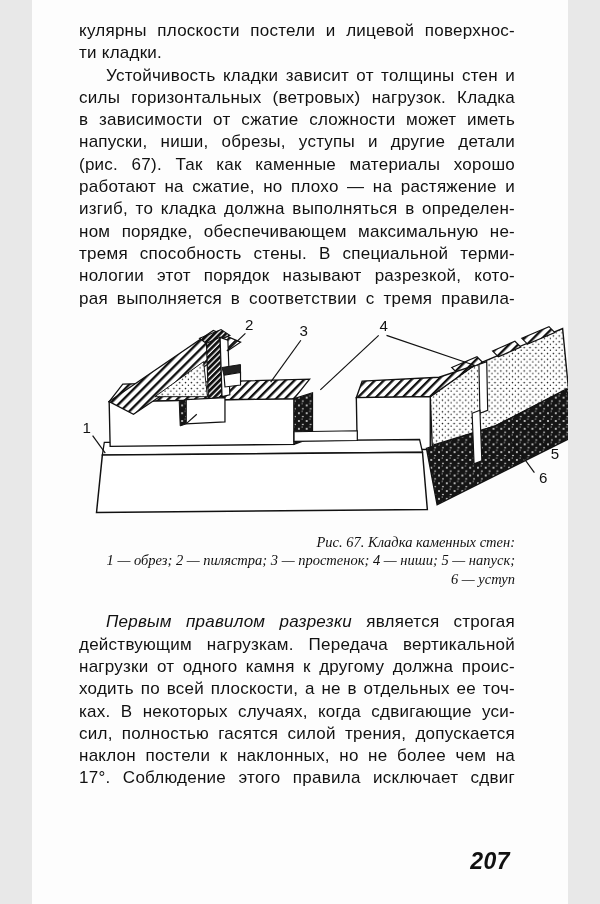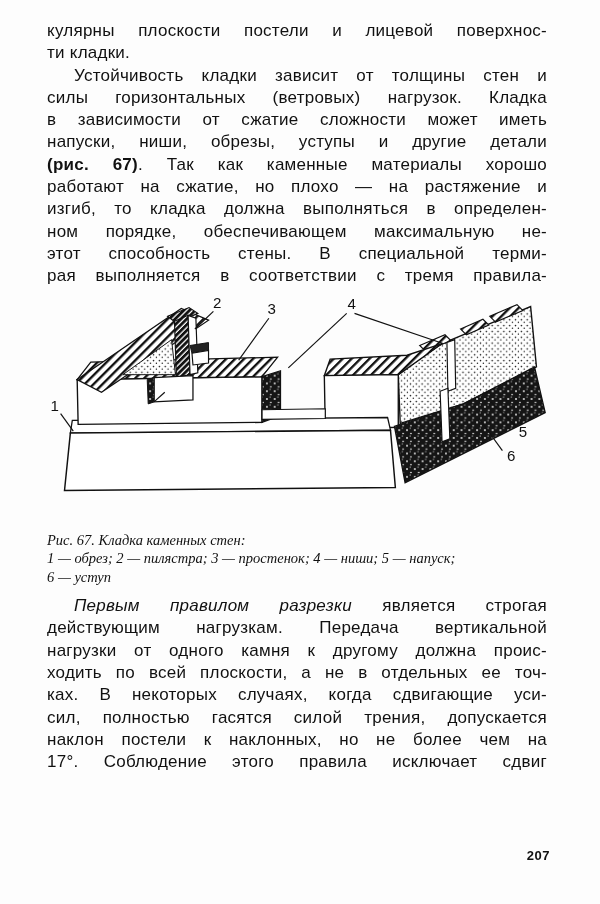--- a/index.html
+++ b/index.html
@@ -1,56 +1,57 @@
 <!DOCTYPE html>
 <html><head>
 <meta charset="utf-8">
 <style>
   html,body{margin:0;padding:0;background:#e8e8e8;}
   .page{
-    width:600px;height:904px;background:#fdfdfd;color:#111;
+    width:536px;height:904px;background:#fdfdfd;color:#111;
     box-sizing:border-box;padding:20px 53px 0 47px;
     font-family:"Liberation Sans",sans-serif;
     position:relative;overflow:hidden;margin:0 auto;
   }
   .body-text{font-size:17px;line-height:22.3px;letter-spacing:.25px;}
   .tline{text-align:justify;text-align-last:justify;white-space:normal;}
   .tlast{text-align-last:left;}
   .tind{text-indent:27px;}
-  .b{font-weight:bold;}
+  .b{font-weight:normal;}
   .i{font-style:italic;}
   figure{margin:4px 0 0 0;padding:0;}
   .caption{
     font-family:"Liberation Serif",serif;font-style:italic;
-    font-size:14.5px;line-height:18.5px;text-align:left;margin-top:20px;
+    font-size:14.5px;line-height:18.5px;text-align:right;margin-top:0;
   }
-  .para2{margin-top:9px;}
+  .para2{margin-top:23px;}
   .page-number{
-    position:absolute;right:50px;top:848px;
-    font-size:13px;font-weight:bold;letter-spacing:.5px;
+    position:absolute;right:58px;top:848px;
+    font-size:23px;font-weight:bold;letter-spacing:.5px;font-style:italic;
   }
   svg text{font-family:"Liberation Sans",sans-serif;font-size:15.5px;font-weight:500;fill:#111;}
 </style>
 </head>
 <body>
 
 <div class="page">
 
   <div class="body-text" id="para1">
       <div class="tline"><span>кулярны плоскости постели и лицевой поверхнос-</span></div>
       <div class="tline tlast"><span>ти кладки.</span></div>
       <div class="tline tind"><span>Устойчивость кладки зависит от толщины стен и</span></div>
       <div class="tline"><span>силы горизонтальных (ветровых) нагрузок. Кладка</span></div>
       <div class="tline"><span>в зависимости от сжатие сложности может иметь</span></div>
       <div class="tline"><span>напуски, ниши, обрезы, уступы и другие детали</span></div>
       <div class="tline"><span class="b">(рис. 67)</span><span>. Так как каменные материалы хорошо</span></div>
       <div class="tline"><span>работают на сжатие, но плохо — на растяжение и</span></div>
       <div class="tline"><span>изгиб, то кладка должна выполняться в определен-</span></div>
       <div class="tline"><span>ном порядке, обеспечивающем максимальную не-</span></div>
-      <div class="tline"><span>этот способность стены. В специальной терми-</span></div>
+      <div class="tline"><span>тремя способность стены. В специальной терми-</span></div>
+      <div class="tline"><span>нологии этот порядок называют </span><span class="b">разрезкой</span><span>, кото-</span></div>
       <div class="tline"><span>рая выполняется в соответствии с тремя правила-</span></div>
     </div>
 
   <figure>
     <svg width="506" height="215" viewBox="0 0 520 215">
       <defs>
         <pattern id="hatch" width="6.5" height="6.5" patternUnits="userSpaceOnUse" patternTransform="rotate(-45)">
           <rect width="6.5" height="6.5" fill="#fff"></rect>
           <rect width="6.5" height="2.4" fill="#111"></rect>
         </pattern>

